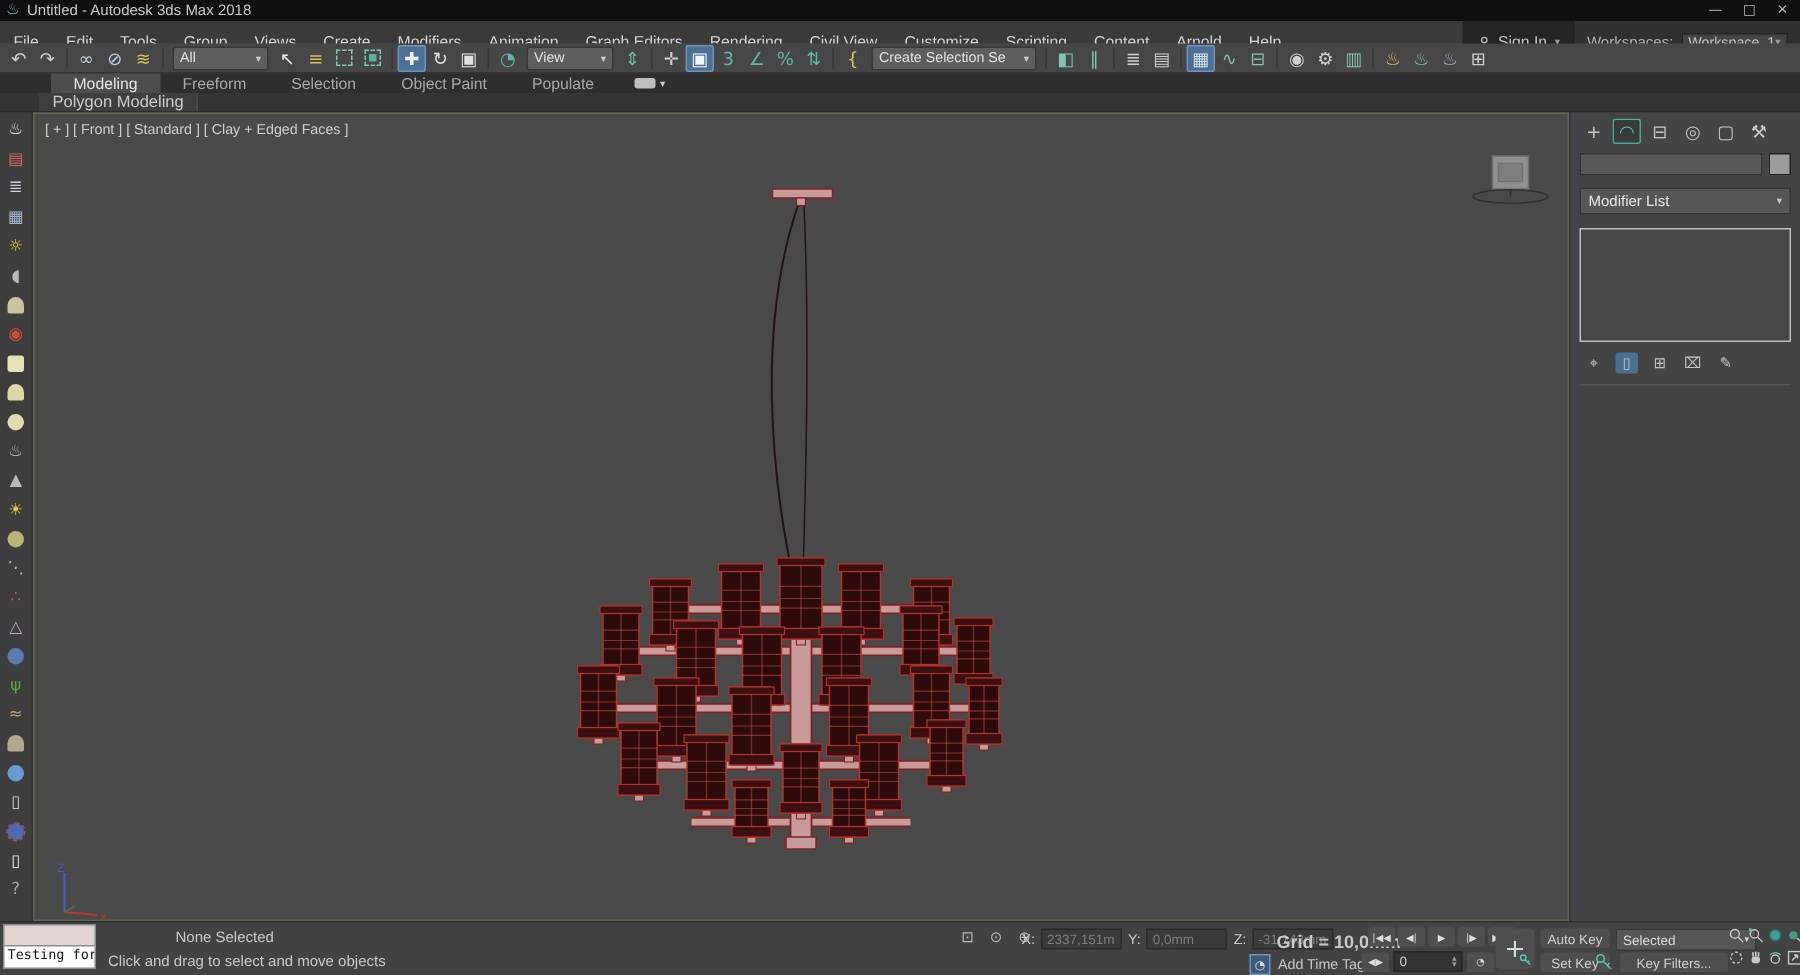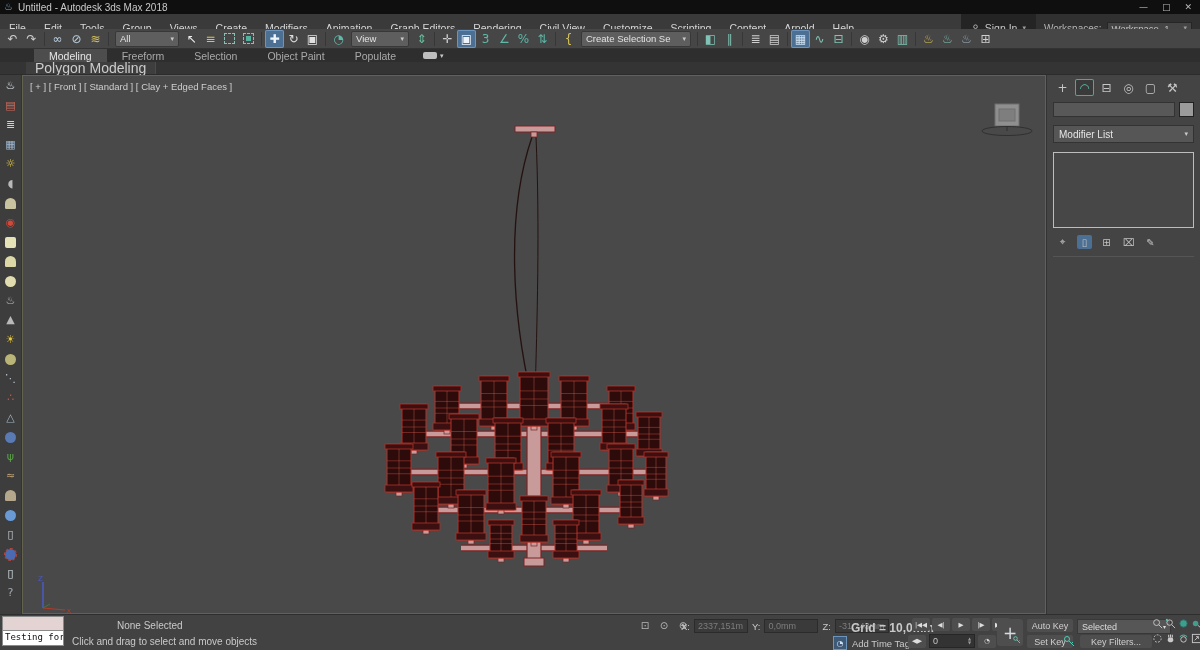--- a/index.html
+++ b/index.html
@@ -13,21 +13,21 @@
   #win-controls span{cursor:default;}
   #app-logo{color:#7ab0d4;font-size:10px;line-height:10px;}
 
   
   #menubar{position:absolute;left:0;top:14px;width:100%;height:29px;background:#3a3a3a;border-bottom:1px solid #2a2a2a;display:flex;align-items:center;font-size:10.5px;color:#d6d6d6;box-sizing:border-box;}
   .menu-item{padding:0 9px;height:100%;display:flex;align-items:center;}
   #signin{margin-left:auto;display:flex;align-items:center;gap:5px;background:#242424;height:100%;padding:0 10px;color:#c9c9c9;}
   #signin .caret{font-size:7px;color:#9a9a9a;}
   #workspaces{display:flex;align-items:center;gap:5px;background:#303030;height:100%;padding:0 8px;}
   #workspaces-label{color:#b4b4b4;font-size:10px;}
-  #workspace-dd{background:#454545;border:1px solid #262626;color:#c4c4c4;font-size:9.5px;height:11px;display:flex;align-items:center;gap:14px;padding:0 4px;text-align:right;}
+  #workspace-dd{background:#454545;border:1px solid #262626;color:#c4c4c4;font-size:9.5px;height:11px;display:flex;align-items:center;gap:0;padding:0 4px;text-align:right;}
   #workspace-dd .caret{font-size:7px;color:#9a9a9a;}
 
   
   #toolbar{position:absolute;left:0;top:29px;width:100%;height:20px;background:#464646;border-bottom:1px solid #333;display:flex;align-items:center;padding-left:3px;box-sizing:border-box;}
   .tbtn{width:19px;height:18px;display:flex;align-items:center;justify-content:center;font-size:12px;color:#c9c9c9;border-radius:2px;flex:none;}
   .tbtn.active{background:#4c6f94;box-shadow:inset 0 0 0 1px #6d94bd;}
   .tsep{width:1px;height:14px;background:#373737;margin:0 3px;flex:none;}
   .tdd{height:14px;background:#5e5e5e;border:1px solid #383838;border-radius:2px;color:#e2e2e2;font-size:9.5px;display:flex;align-items:center;padding:0 4px;margin:0 3px;flex:none;justify-content:space-between;gap:4px;}
   .tdd .caret{font-size:7px;color:#c9c9c9;}
   .dash{width:9px;height:9px;border:1px dashed #7fc4b4;position:relative;}
@@ -35,21 +35,21 @@
 
   
   #ribbon-tabs{position:absolute;left:0;top:49px;width:100%;height:13px;background:#2e2e2e;display:flex;align-items:center;font-size:10.5px;color:#a9a9a9;padding-left:34px;box-sizing:border-box;}
   .rtab{padding:0 15px;height:100%;display:flex;align-items:center;}
   .rtab.active{background:#4d4d4d;color:#e6e6e6;}
   #ribbon-teapot{position:absolute;left:4px;top:50px;font-size:15px;color:#cfe0ea;}
   #ribbon-min{display:flex;align-items:center;gap:3px;margin-left:12px;color:#c9c9c9;}
   #ribbon-min .pill{width:14px;height:7px;background:#bfbfbf;border-radius:2px;}
   #ribbon-min .caret{font-size:7px;}
   #ribbon-panelrow{position:absolute;left:0;top:62px;width:100%;height:13px;background:#343434;display:flex;align-items:center;padding-left:26px;box-sizing:border-box;border-bottom:1px solid #2c2c2c;}
-  #polygon-modeling{background:#3e3e3e;color:#cccccc;font-size:14px;height:100%;display:flex;align-items:center;padding:0 9px;border-right:1px solid #4a4a4a;}
+  #polygon-modeling{background:#3e3e3e;color:#cccccc;font-size:11px;height:100%;display:flex;align-items:center;padding:0 9px;border-right:1px solid #4a4a4a;}
 
   
   #leftbar{position:absolute;left:0;top:75px;width:22px;height:539px;background:#3d3d3d;border-right:1px solid #333;display:flex;flex-direction:column;align-items:center;padding-top:3px;gap:3.5px;box-sizing:border-box;}
   .lbtn{width:16px;height:16px;display:flex;align-items:center;justify-content:center;flex:none;}
   .lbtn span{font-size:11px;line-height:16px;}
   .lshape{width:11px;height:11px;}
 
   
   #viewport{position:absolute;left:22px;top:75px;width:1024px;height:539px;background:#494949;border:1px solid #63634d;box-sizing:border-box;}
   #vp-label{position:absolute;left:7px;top:5px;font-size:9.5px;color:#cfcfcf;}

